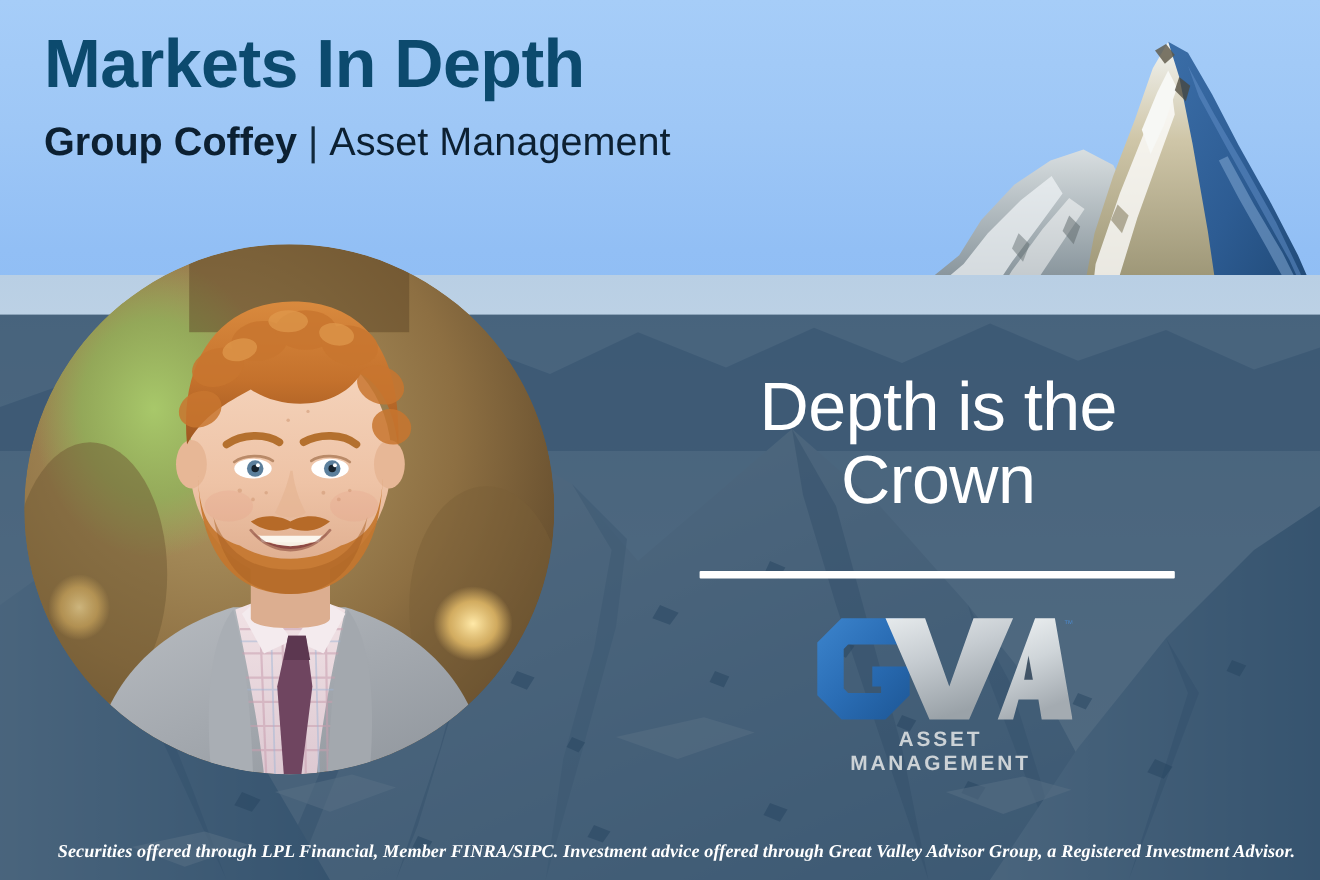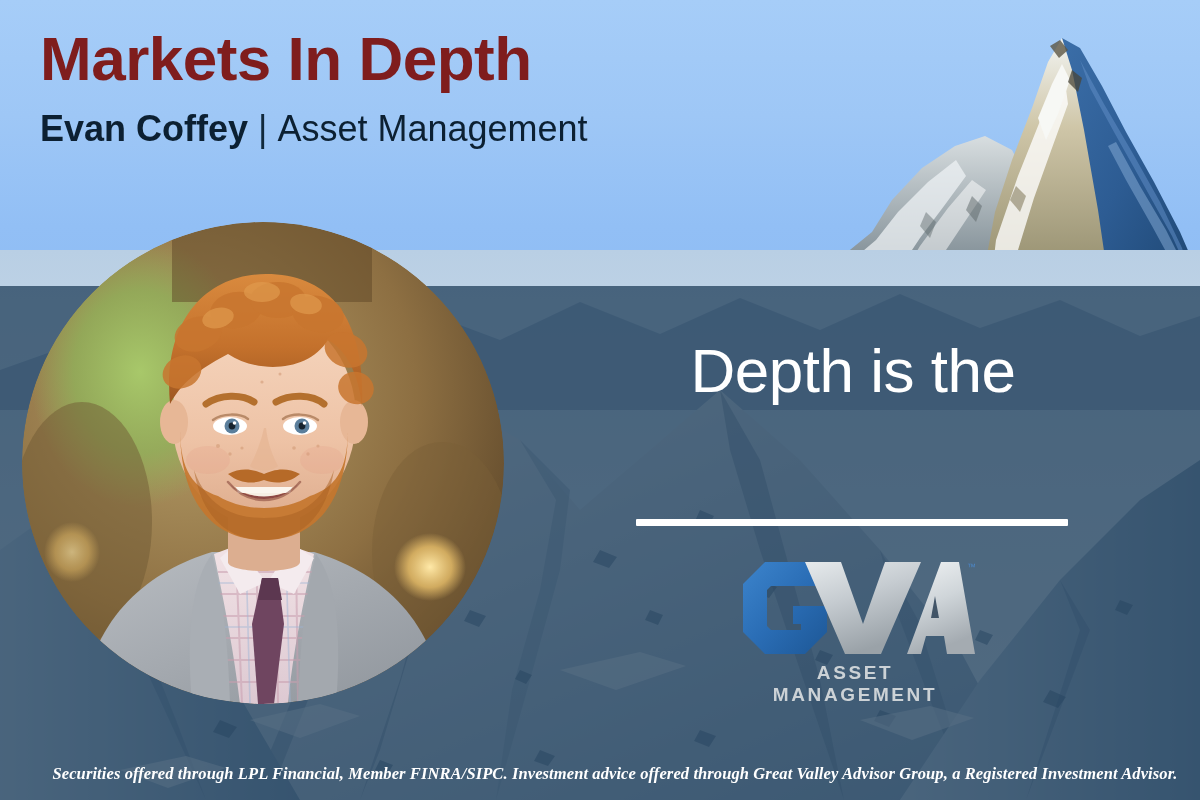--- a/index.html
+++ b/index.html
@@ -24,21 +24,21 @@
 
   
   .overlay{
     position:absolute;left:0;top:286px;width:1200px;height:514px;
     background:rgba(26,57,85,0.72);
   }
 
   
   .hdr{position:absolute;left:40px;top:26px;width:740px;}
   .hdr-title{
-    font-size:62px;font-weight:700;color:#7f1d1d;letter-spacing:-0.5px;
+    font-size:62px;font-weight:700;color:#0c4a6e;letter-spacing:-0.5px;
     line-height:1.05;margin:0;white-space:nowrap;
   }
   .hdr-sub{
     margin:18px 0 0 0;font-size:36px;line-height:1.1;color:#0c2032;white-space:nowrap;
   }
   .hdr-sub .name{font-weight:700;}
   .hdr-sub .pipe{font-weight:300;padding:0 10px;color:#11293c;}
   .hdr-sub .role{font-weight:400;}
 
   
@@ -191,21 +191,21 @@
         <path d="M120,520 l66,-14 40,12 -58,20z"></path>
       </g>
     </svg>
   </div>
 
   <div class="overlay"></div>
 
   <div class="hdr">
     <div class="hdr-title">Markets In Depth</div>
     <div class="hdr-sub">
-      <span class="name">Evan Coffey</span><span class="pipe">|</span><span class="role">Asset Management</span>
+      <span class="name">Group Coffey</span><span class="pipe">|</span><span class="role">Asset Management</span>
     </div>
   </div>
 
   <div class="portrait">
     <svg viewBox="0 0 482 482">
       <defs>
         <radialGradient id="bgblur" cx="0.35" cy="0.35" r="0.85">
           <stop offset="0" stop-color="#b7a06a"></stop>
           <stop offset="0.55" stop-color="#8d6f42"></stop>
           <stop offset="1" stop-color="#4e3a22"></stop>
@@ -346,20 +346,21 @@
         <path d="M206,260 C226,284 258,284 278,260" stroke="#8a4b3e" stroke-width="2.5" fill="none" stroke-linecap="round" opacity="0.6"></path>
 
         <ellipse cx="186" cy="238" rx="22" ry="14" fill="#e59a84" opacity="0.22"></ellipse>
         <ellipse cx="300" cy="238" rx="22" ry="14" fill="#e59a84" opacity="0.22"></ellipse>
       </g>
     </svg>
   </div>
 
   <div class="headline">
     <div>Depth is the</div>
+    <div>Crown</div>
   </div>
   <div class="rule"></div>
 
   <div class="logo">
     <svg width="240" height="104" viewBox="0 0 240 104">
       <defs>
         <linearGradient id="gblue" x1="0" y1="0" x2="1" y2="1">
           <stop offset="0" stop-color="#3c84cc"></stop>
           <stop offset="0.5" stop-color="#2a6db5"></stop>
           <stop offset="1" stop-color="#1d5796"></stop>

